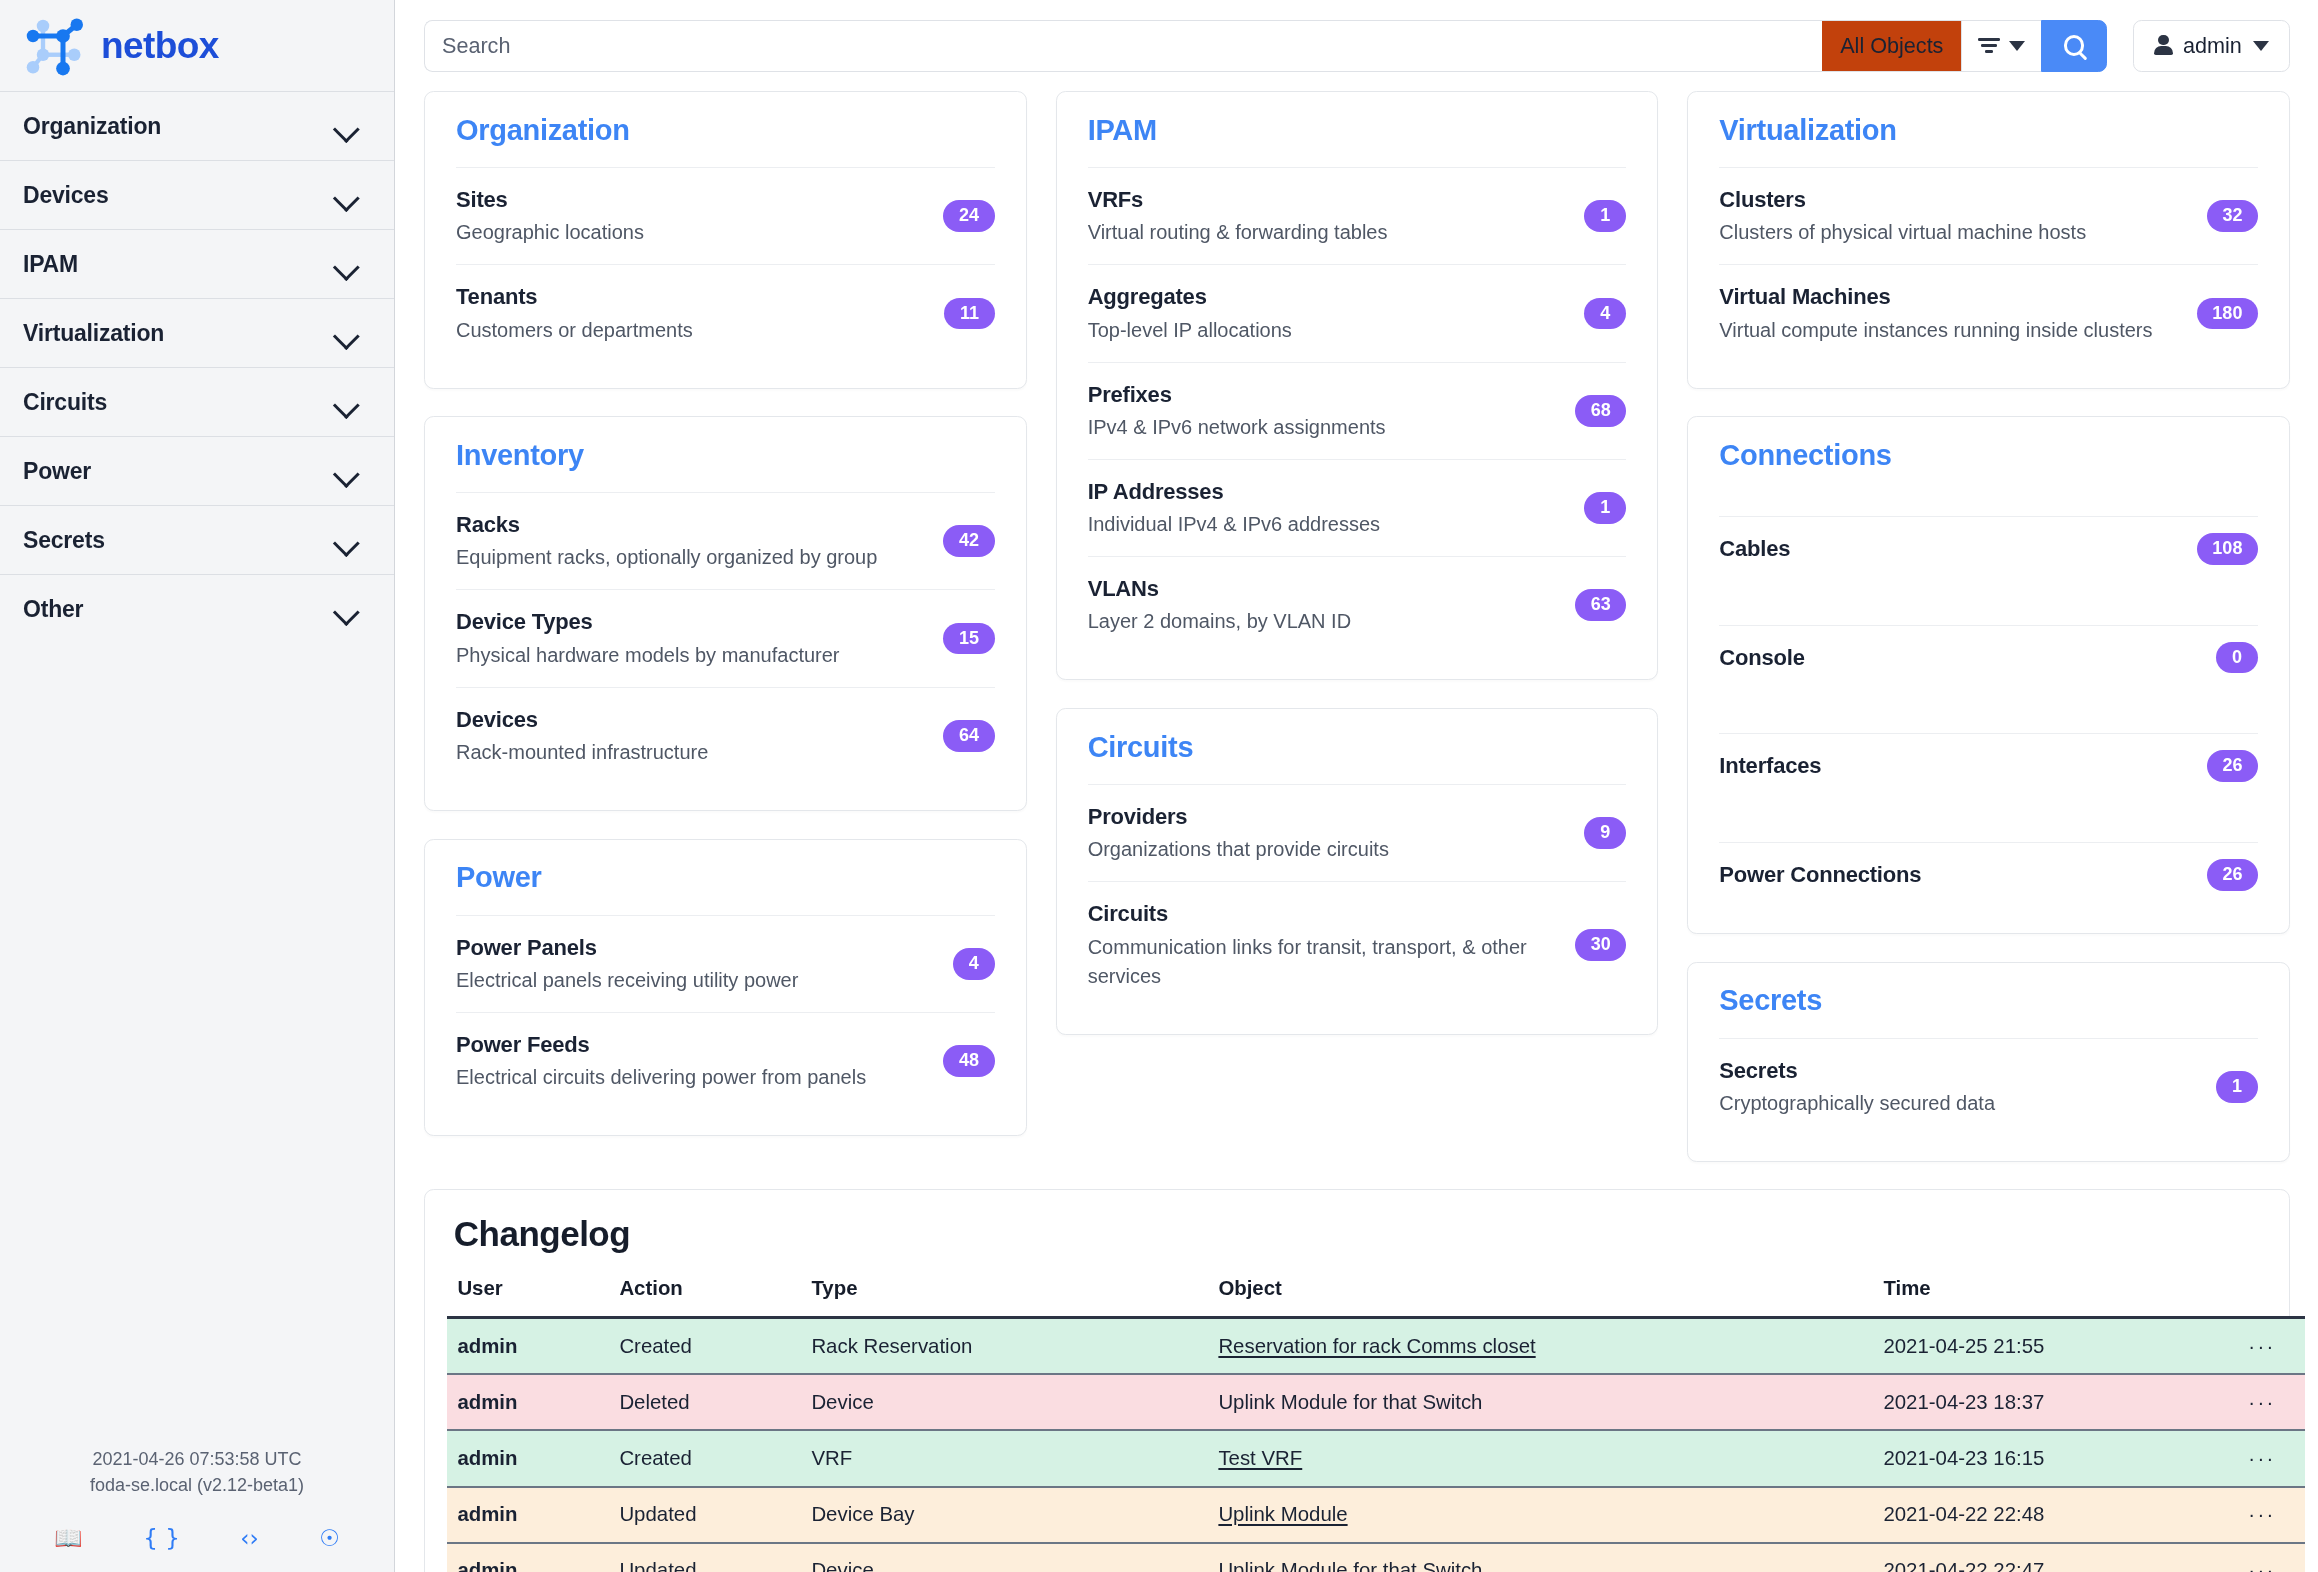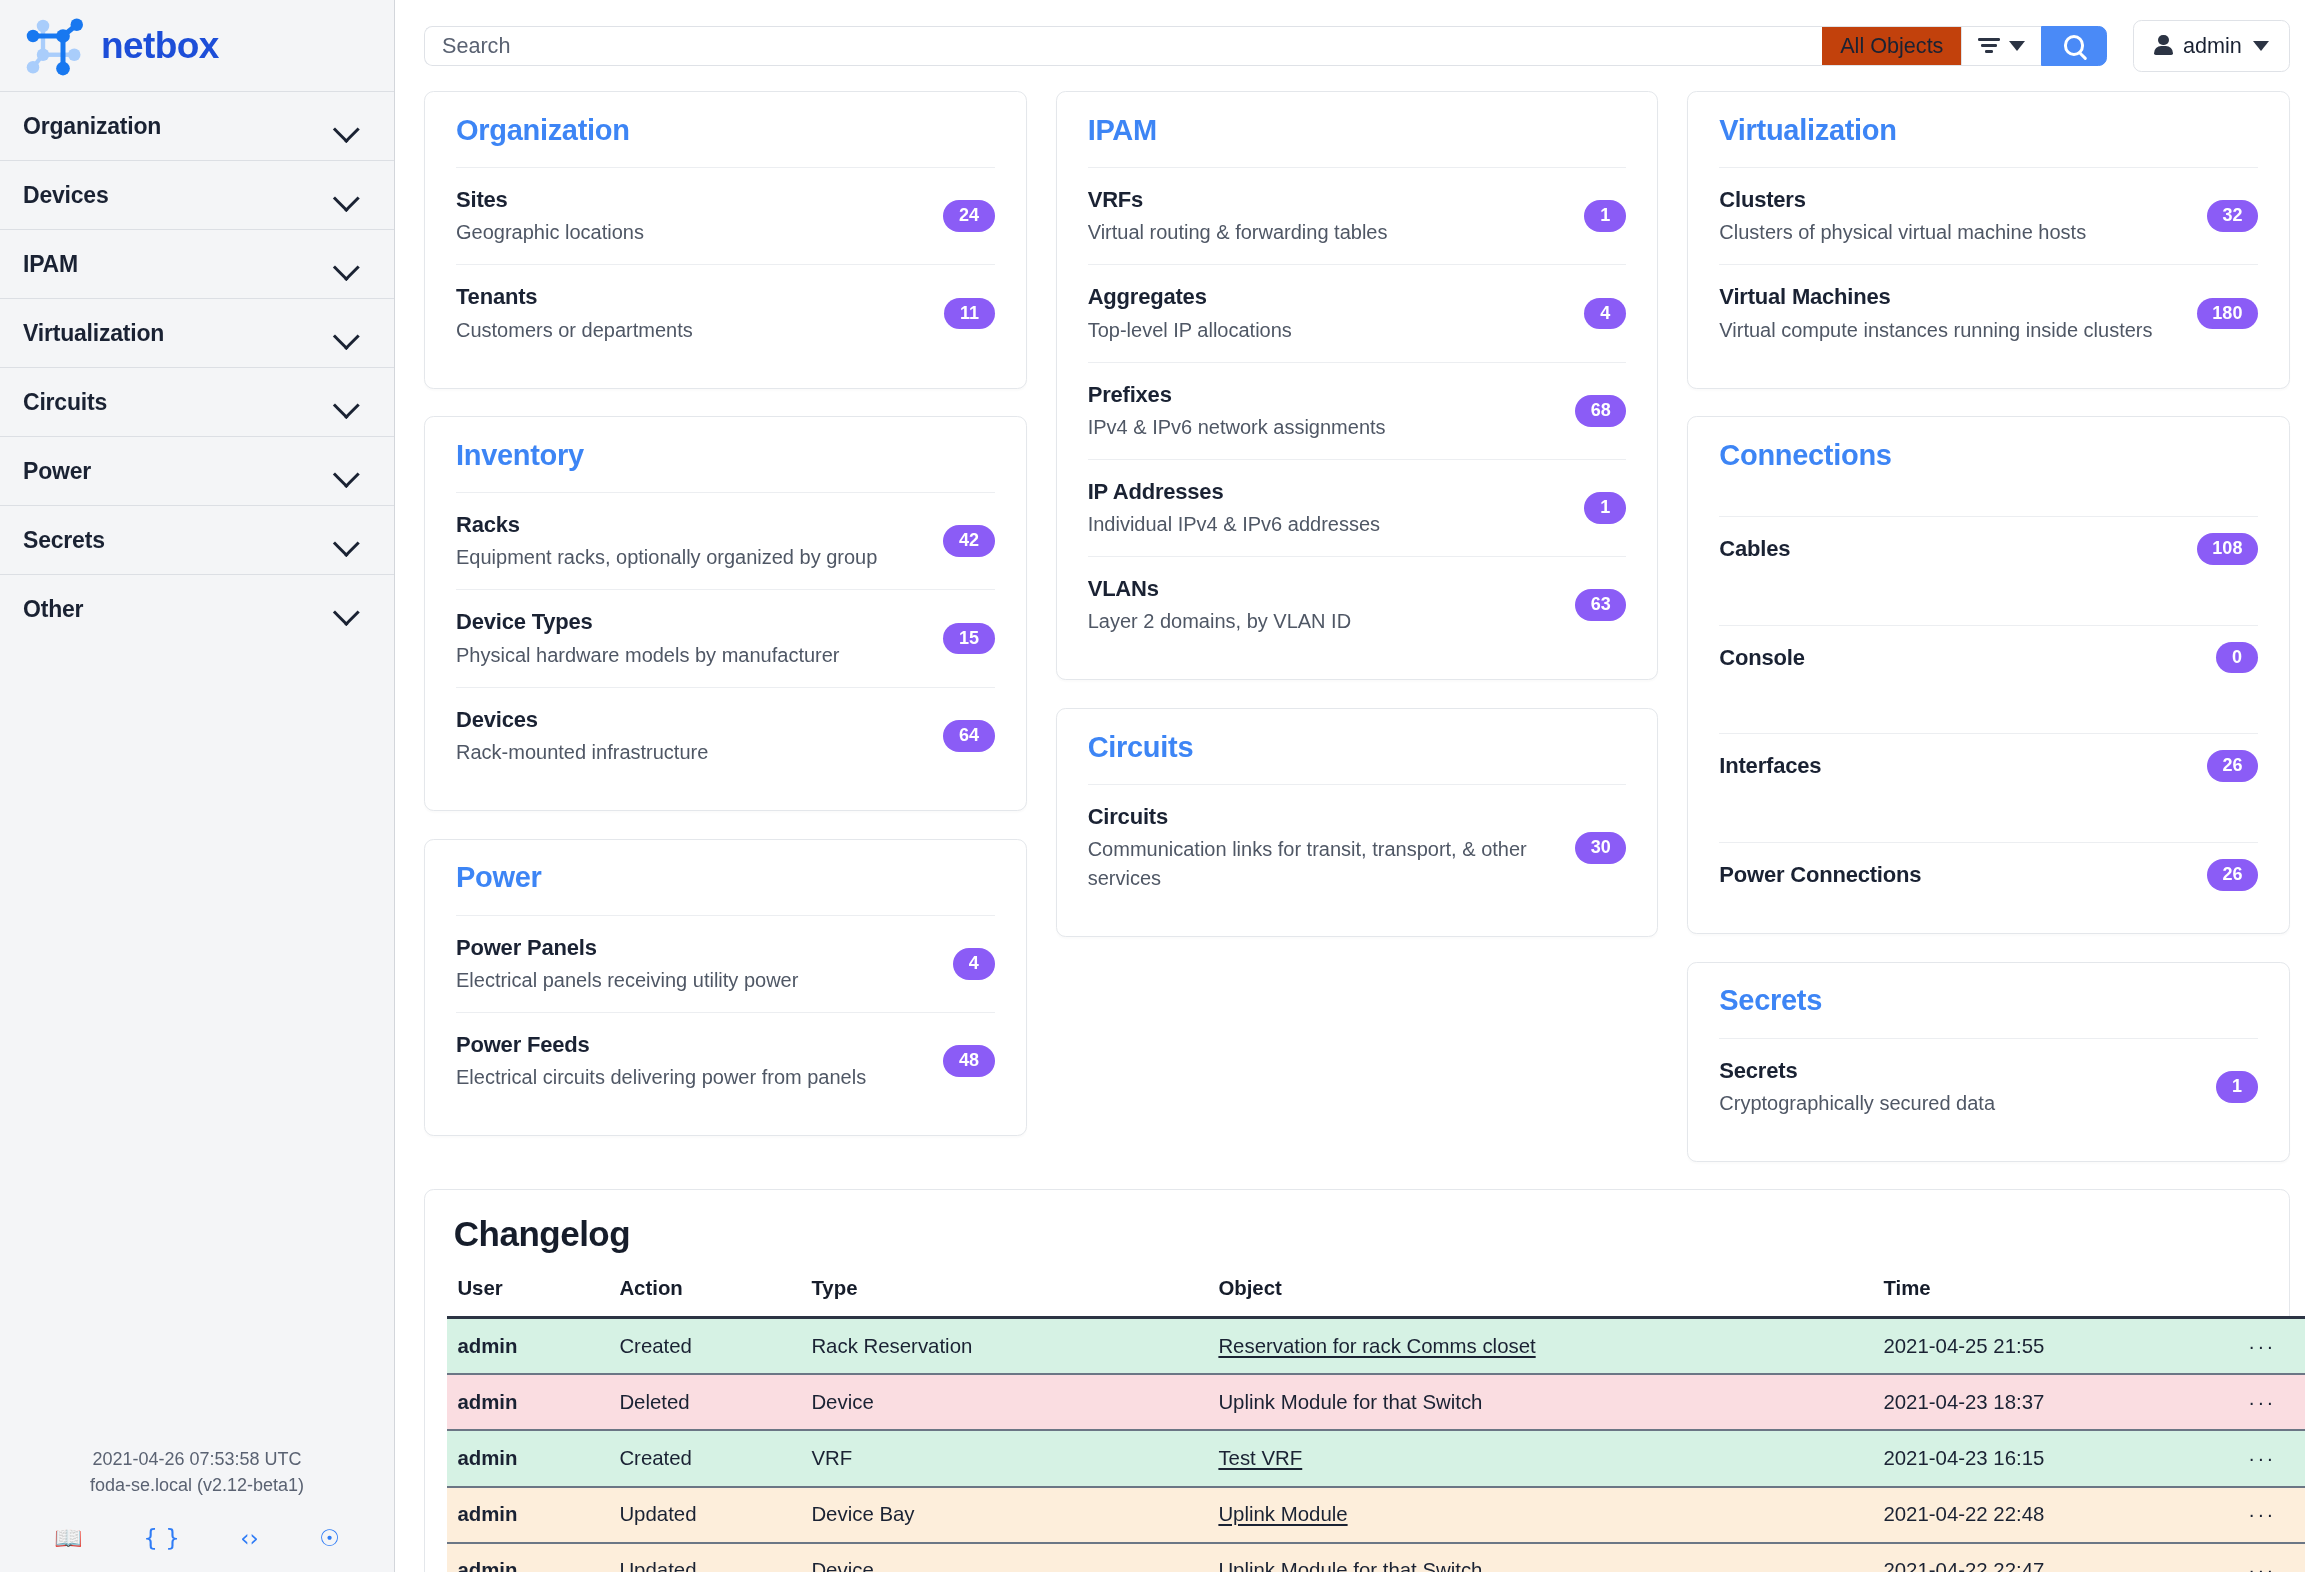--- a/index.html
+++ b/index.html
@@ -72,21 +72,21 @@
   
   .main { flex: 1; background: #ffffff; display: flex; flex-direction: column; min-width: 0; }
 
   .topbar {
     height: 91px; flex: 0 0 91px;
     display: flex; align-items: center;
     padding: 0 29px 0 29px;
     gap: 0;
   }
   .search-wrap {
-    flex: 1; display: flex; align-items: stretch; height: 40px;
+    flex: 1; display: flex; align-items: stretch; height: 52px;
     min-width: 0;
   }
   .search-input {
     flex: 1; min-width: 0;
     border: 1.8px solid #dfe2e7; border-right: none;
     border-radius: 8.4px 0 0 8.4px;
     background: #fff;
     font-size: 21.6px; color: #5a6272;
     padding: 0 17px;
     font-family: "Liberation Sans", sans-serif;
@@ -450,20 +450,27 @@
               <div class="row-text">
                 <div class="row-label">VLANs</div>
                 <div class="row-desc">Layer 2 domains, by VLAN ID</div>
               </div>
               <div class="badge">63</div>
             </div>
           </section>
 
           <section class="card">
             <div class="card-title">Circuits</div>
+            <div class="row">
+              <div class="row-text">
+                <div class="row-label">Providers</div>
+                <div class="row-desc">Organizations that provide circuits</div>
+              </div>
+              <div class="badge">9</div>
+            </div>
             <div class="row">
               <div class="row-text">
                 <div class="row-label">Circuits</div>
                 <div class="row-desc">Communication links for transit, transport, &amp; other services</div>
               </div>
               <div class="badge">30</div>
             </div>
           </section>
         </div>
 

